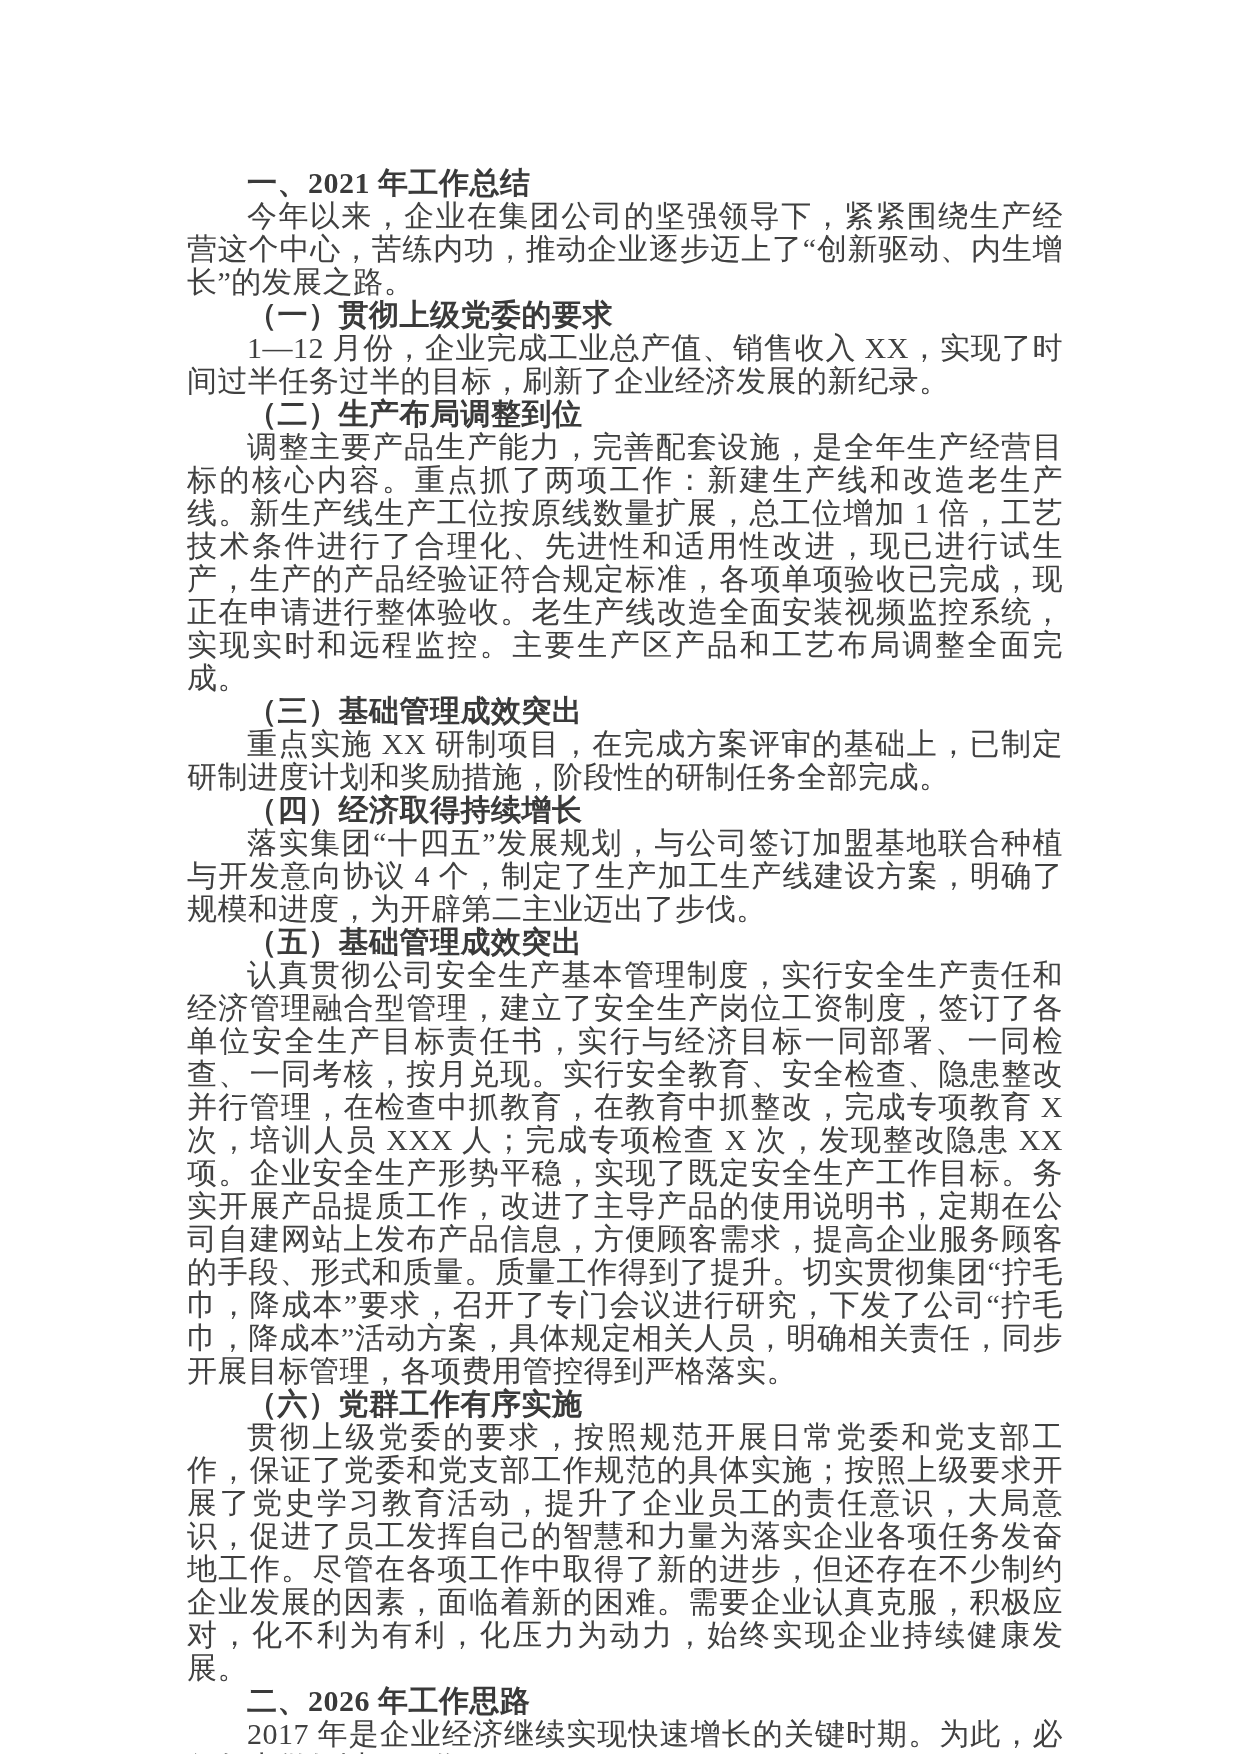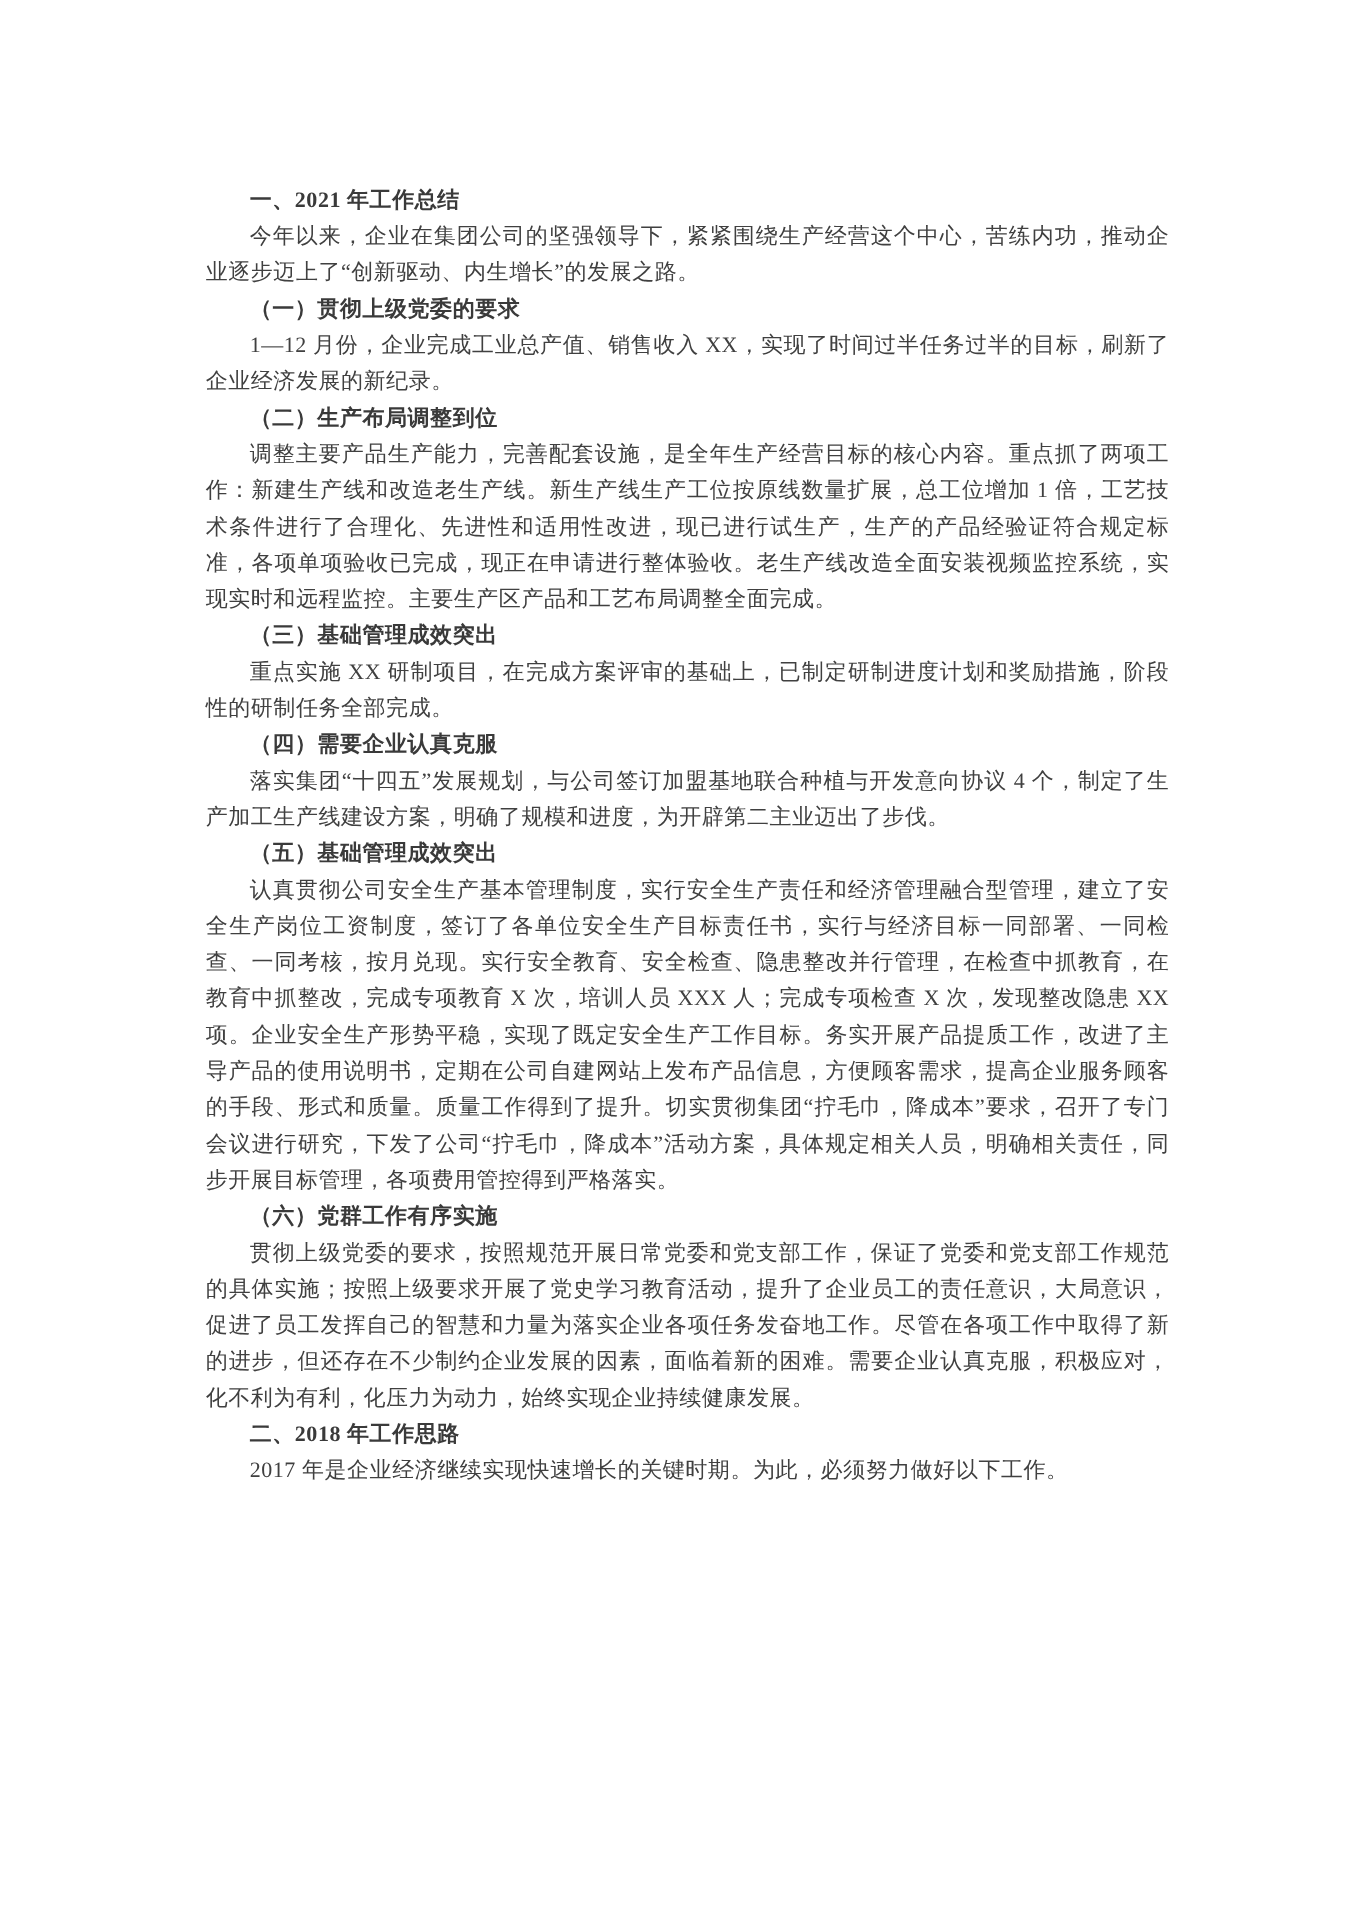--- a/index.html
+++ b/index.html
@@ -17,21 +17,21 @@
   }
   .content {
     position: absolute;
     left: 187px;
     top: 166px;
     width: 876px;
   }
   .content p {
     margin: 0;
     padding: 0;
-    font-size: 20px;
+    font-size: 30px;
     line-height: 33px;
     color: #404040;
     text-indent: 2em;
     letter-spacing: 0.5px;
     font-family: Liberation Serif, serif;
   }
   .content p.paragraph {
     text-align: justify;
     text-justify: inter-ideograph;
   }
@@ -49,22 +49,22 @@
   <div class="content" id="document-content">
 
   <p class="heading-1">一、2021 年工作总结</p>
       <p class="paragraph">今年以来，企业在集团公司的坚强领导下，紧紧围绕生产经营这个中心，苦练内功，推动企业逐步迈上了“创新驱动、内生增长”的发展之路。</p>
       <p class="heading-2">（一）贯彻上级党委的要求</p>
       <p class="paragraph">1—12 月份，企业完成工业总产值、销售收入 XX，实现了时间过半任务过半的目标，刷新了企业经济发展的新纪录。</p>
       <p class="heading-2">（二）生产布局调整到位</p>
       <p class="paragraph">调整主要产品生产能力，完善配套设施，是全年生产经营目标的核心内容。重点抓了两项工作：新建生产线和改造老生产线。新生产线生产工位按原线数量扩展，总工位增加 1 倍，工艺技术条件进行了合理化、先进性和适用性改进，现已进行试生产，生产的产品经验证符合规定标准，各项单项验收已完成，现正在申请进行整体验收。老生产线改造全面安装视频监控系统，实现实时和远程监控。主要生产区产品和工艺布局调整全面完成。</p>
       <p class="heading-2">（三）基础管理成效突出</p>
       <p class="paragraph">重点实施 XX 研制项目，在完成方案评审的基础上，已制定研制进度计划和奖励措施，阶段性的研制任务全部完成。</p>
-      <p class="heading-2">（四）需要企业认真克服</p>
+      <p class="heading-2">（四）经济取得持续增长</p>
       <p class="paragraph">落实集团“十四五”发展规划，与公司签订加盟基地联合种植与开发意向协议 4 个，制定了生产加工生产线建设方案，明确了规模和进度，为开辟第二主业迈出了步伐。</p>
       <p class="heading-2">（五）基础管理成效突出</p>
       <p class="paragraph">认真贯彻公司安全生产基本管理制度，实行安全生产责任和经济管理融合型管理，建立了安全生产岗位工资制度，签订了各单位安全生产目标责任书，实行与经济目标一同部署、一同检查、一同考核，按月兑现。实行安全教育、安全检查、隐患整改并行管理，在检查中抓教育，在教育中抓整改，完成专项教育 X 次，培训人员 XXX 人；完成专项检查 X 次，发现整改隐患 XX 项。企业安全生产形势平稳，实现了既定安全生产工作目标。务实开展产品提质工作，改进了主导产品的使用说明书，定期在公司自建网站上发布产品信息，方便顾客需求，提高企业服务顾客的手段、形式和质量。质量工作得到了提升。切实贯彻集团“拧毛巾，降成本”要求，召开了专门会议进行研究，下发了公司“拧毛巾，降成本”活动方案，具体规定相关人员，明确相关责任，同步开展目标管理，各项费用管控得到严格落实。</p>
       <p class="heading-2">（六）党群工作有序实施</p>
       <p class="paragraph">贯彻上级党委的要求，按照规范开展日常党委和党支部工作，保证了党委和党支部工作规范的具体实施；按照上级要求开展了党史学习教育活动，提升了企业员工的责任意识，大局意识，促进了员工发挥自己的智慧和力量为落实企业各项任务发奋地工作。尽管在各项工作中取得了新的进步，但还存在不少制约企业发展的因素，面临着新的困难。需要企业认真克服，积极应对，化不利为有利，化压力为动力，始终实现企业持续健康发展。</p>
-      <p class="heading-1">二、2018 年工作思路</p>
+      <p class="heading-1">二、2026 年工作思路</p>
       <p class="paragraph">2017 年是企业经济继续实现快速增长的关键时期。为此，必须努力做好以下工作。</p>
     </div>
 </div>
 
 </body></html>

